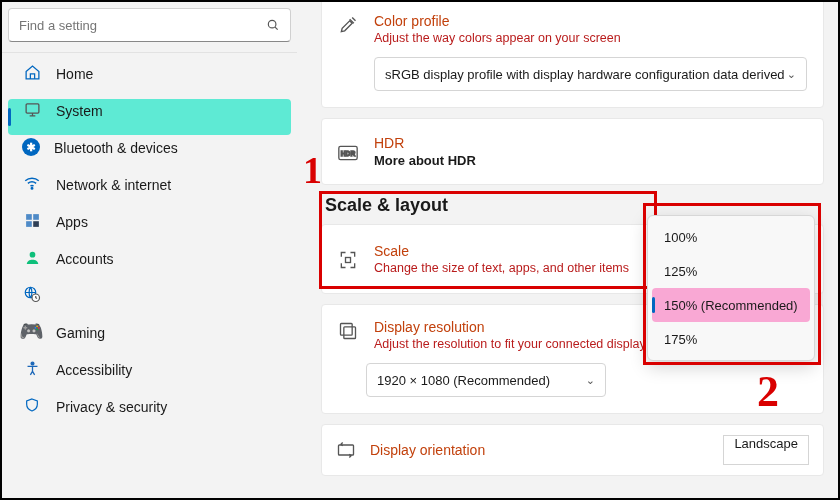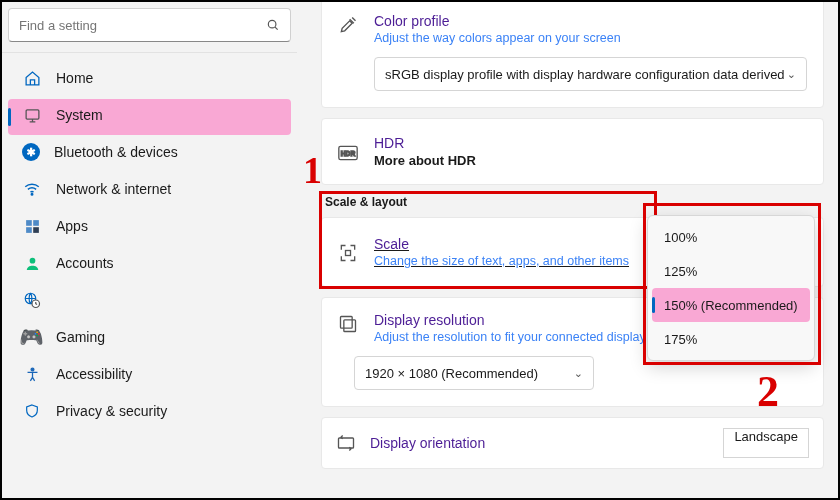--- a/index.html
+++ b/index.html
@@ -5,45 +5,45 @@
   * { box-sizing: border-box; margin: 0; padding: 0; }
   body { font-family: "Segoe UI", "Segoe UI Variable", -apple-system, Arial, sans-serif; font-size: 13px; color: #1a1a1a; background: #f3f3f3; width: 840px; height: 500px; overflow: hidden; border: 2px solid #000; }
   .app-frame { display: flex; height: 100%; }
   .sidebar { width: 295px; background: #f3f3f3; display: flex; flex-direction: column; padding: 0; }
   .search-wrap { margin: 6px 6px 10px 6px; }
   .search { display: flex; align-items: center; background: #fff; border: 1px solid #d0d0d0; border-bottom: 1.5px solid #888; border-radius: 4px; height: 34px; padding: 0 10px; justify-content: space-between; }
   .search input { border: none; outline: none; font-size: 13px; flex: 1; background: transparent; }
   .search-icon { color: #555; }
   .divider { height: 1px; background: #e2e2e2; margin: 0; }
   .nav { padding-top: 8px; }
-  .nav-item { display: flex; align-items: center; height: 36px; padding: 0 12px 4px 14px; border-radius: 4px; margin: 1px 6px; cursor: pointer; }
-  .nav-item.active { background: #f9a8d4; position: relative; }
+  .nav-item { display: flex; align-items: flex-end; height: 36px; padding: 0 12px 16px 14px; border-radius: 4px; margin: 1px 6px; cursor: pointer; }
+  .nav-item.active { background: #5eead4; position: relative; }
   .nav-item.active::before { content: ""; position: absolute; left: 0; top: 9px; bottom: 9px; width: 3px; background: #0067c0; border-radius: 2px; }
   .nav-icon { width: 20px; height: 20px; display: inline-flex; align-items: center; justify-content: center; margin-right: 14px; font-size: 15px; line-height: 1; }
   .nav-label { font-size: 14px; }
   .home-i { color: #0067c0; } .system-i { color: #555; }
   .bt-i { background:#0067c0;color:#fff;border-radius:50%;width:18px;height:18px;font-size:11px;font-weight:700; }
   .net-i { color:#0067c0; } .pers-i { color:#43a0e6; } .apps-i { position: relative; }
   .acct-i { color:#0dbf7a; } .time-i { color:#0067c0; } .game-i { color:#666;font-size:20px; }
   .acc-i { color:#555; } .priv-i { color:#0067c0; }
 
   .content { flex: 1; background: #f3f3f3; position: relative; overflow: hidden; padding-top: 8px; }
   .content-inner { position: absolute; left: 0; right: 0; top: -4px; padding-right: 14px; }
   .card { background: #fff; border: 1px solid #e8e8e8; border-radius: 4px; margin: 8px 0 10px 24px; padding: 14px 16px 16px 16px; position: relative; }
   .card-row { display: flex; align-items: flex-start; }
   .card-icon { width: 36px; display: flex; justify-content: flex-start; padding-top: 2px; color: #555; }
   .card-text { flex: 1; }
-  .card-title { font-size: 14px; color: #4c1d95; }
-  .card-desc { font-size: 12.5px; color: #3b82f6; margin-top: 2px; }
+  .card-title { font-size: 14px; color: #c2410c; }
+  .card-desc { font-size: 12.5px; color: #b91c1c; margin-top: 2px; }
   .card-link { font-size: 13px; font-weight: 600; color: #1a1a1a; margin-top: 2px; }
   .select { margin-top: 12px; margin-left: 36px; background: #fff; border: 1px solid #d5d5d5; border-radius: 4px; height: 34px; display: flex; align-items: center; justify-content: space-between; padding: 0 10px; font-size: 13px; color: #1a1a1a; cursor: pointer; }
-  .select.small { width: 240px; margin-left: 16px; }
+  .select.small { width: 240px; margin-left: 28px; }
   .chev { color: #555; font-size: 11px; }
 
-  .section-head { font-size: 12px; font-weight: 600; color: #1a1a1a; margin: 8px 0 6px 28px; }
+  .section-head { font-size: 18px; font-weight: 600; color: #1a1a1a; margin: 8px 0 6px 28px; }
   .section-group { margin-top: 2px; }
 
   .callout-1 { position: absolute; border: 3px solid #d90000; pointer-events: none; }
   .badge { position: absolute; color: #d90000; font-weight: 900; font-family: Georgia, "Times New Roman", serif; pointer-events: none; }
   .badge1 { left: 6px; top: 146px; font-size: 38px; }
   .badge2 { font-size: 44px; position:absolute; }
 
   .dropdown { position: absolute; background: #f8f8f8; border: 1px solid #d7d7d7; border-radius: 6px; box-shadow: 0 6px 18px rgba(0,0,0,0.18); padding: 4px; width: 168px; }
   .dd-item { height: 34px; display: flex; align-items: center; padding: 0 12px; border-radius: 4px; font-size: 13px; cursor: pointer; position: relative; }
   .dd-item.selected { background: #f9a8d4; text-align: center; }
@@ -198,21 +198,21 @@
             <div class="card-title">HDR</div>
             <div class="card-link">More about HDR</div>
           </div>
         </div>
       </div>
 
       <div class="section-group" style="position:relative;">
         <div class="section-head">Scale &amp; layout</div>
 
         <div class="card" style="padding:18px 16px;">
-          <div class="card-row" style="align-items:center;text-decoration:underline;">
+          <div class="card-row" style="align-items:center;">
             <div class="card-icon">
               <svg width="20" height="20" viewBox="0 0 24 24" fill="none" stroke="#555" stroke-width="1.6">
                   <path d="M9 3H4v5M15 3h5v5M9 21H4v-5M15 21h5v-5"></path>
                   <rect x="9" y="9" width="6" height="6"></rect>
                 </svg>
             </div>
             <div class="card-text">
               <div class="card-title">Scale</div>
               <div class="card-desc">Change the size of text, apps, and other items</div>
             </div>

